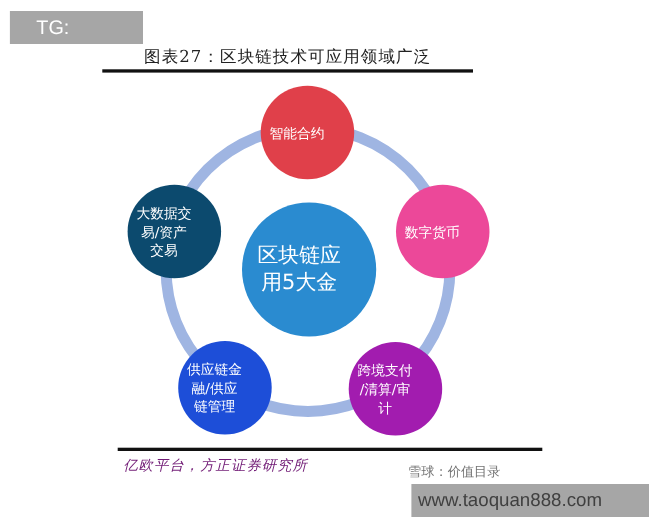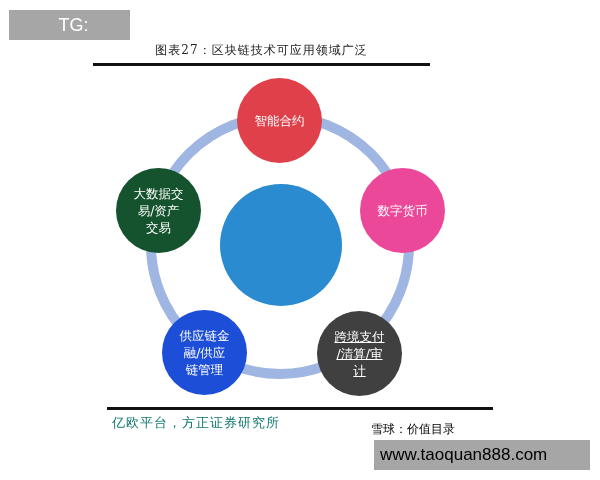--- a/index.html
+++ b/index.html
@@ -1,84 +1,86 @@
 <!DOCTYPE html>
 <html><head>
 <meta charset="utf-8">
 <style>
   html, body { margin:0; padding:0; background:#ffffff; }
   body { width:600px; height:480px; position:relative; overflow:hidden;
          font-family:"DejaVu Sans", sans-serif; }
   .tg-badge { position:absolute; left:9px; top:10px; width:121px; height:30px;
               background:#a6a6a6; color:#ffffff; font-family:"Liberation Sans", sans-serif;
-              font-size:18px; line-height:30px; padding-left:8px; box-sizing:border-box;text-align:center; }
+              font-size:18px; line-height:30px; padding-left:24px; box-sizing:border-box; }
   .fig-title { position:absolute; left:93px; top:42px; width:337px; text-align:center;
-               font-family:"DejaVu Serif", serif; font-size:12px; color:#222; letter-spacing:1px; }
+               font-family:"DejaVu Serif", serif; font-size:15px; color:#222; letter-spacing:1px; }
   .rule-top { position:absolute; left:93px; top:63px; width:337px; height:3px; background:#111; }
   .diagram-svg { position:absolute; left:0; top:0; }
   .node { position:absolute; border-radius:50%; display:flex; align-items:center;
-          justify-content:center; text-align:center; color:#ffffff; font-family:"DejaVu Sans", sans-serif;
+          text-align:center; color:#ffffff; font-family:"DejaVu Sans", sans-serif;
           box-sizing:border-box; }
   .node span { display:block; }
   .node-small { width:85px; height:85px; font-size:12.5px; line-height:17px; padding:0 8px; }
   .node-center { width:122px; height:122px; font-size:19px; line-height:25px; padding:0 14px; }
   .rule-bottom { position:absolute; left:107px; top:407px; width:386px; height:3px; background:#111; }
   .source { position:absolute; left:112px; top:414px; font-family:"DejaVu Serif", serif;
-            font-size:13px; color:#0f766e; letter-spacing:1px; }
-  .xq-watermark { position:absolute; left:371px; top:421px; font-size:12px; color:#000000; }
+            font-style:italic; font-size:13px; color:#701a75; letter-spacing:1px; }
+  .xq-watermark { position:absolute; left:371px; top:421px; font-size:12px; color:#737373; }
   .url-badge { position:absolute; left:374px; top:440px; width:216px; height:30px;
-               background:#a6a6a6; color:#000000; font-family:"Liberation Sans", sans-serif;
+               background:#a6a6a6; color:#404040; font-family:"Liberation Sans", sans-serif;
                font-size:17px; line-height:30px; padding-left:6px; box-sizing:border-box; }
 </style>
 </head>
 <body>
 
 <div class="tg-badge">TG: MYYJJPP</div>
 
 <div class="fig-title">图表27：区块链技术可应用领域广泛</div>
 <div class="rule-top"></div>
 
 <svg class="diagram-svg" width="600" height="480">
   <circle cx="280" cy="245" r="129" fill="none" stroke="#9fb5e2" stroke-width="10"></circle>
 </svg>
 
 <div class="node node-center" style="left:220px; top:184px; background:#2a8bd0;">
   <div>
+    <span>区块链应</span>
+    <span>用5大金</span>
   </div>
 </div>
 
 <div class="node node-small" style="left:237px; top:78px; background:#e0404a;">
   <div>
       <span>智能合约</span>
     </div>
 </div>
 
 <div class="node node-small" style="left:360px; top:168px; background:#ec4899;">
   <div>
       <span>数字货币</span>
     </div>
 </div>
 
-<div class="node node-small" style="left:317px; top:311px; background:#404040;text-decoration:underline;">
+<div class="node node-small" style="left:317px; top:311px; background:#a21caf;">
   <div>
     <span>跨境支付</span>
     <span>/清算/审</span>
     <span>计</span>
   </div>
 </div>
 
 <div class="node node-small" style="left:162px; top:310px; background:#1d4ed8;">
   <div>
     <span>供应链金</span>
     <span>融/供应</span>
     <span>链管理</span>
   </div>
 </div>
 
-<div class="node node-small" style="left:116px; top:168px; background:#14532d;">
+<div class="node node-small" style="left:116px; top:168px; background:#0c4a6e;">
   <div>
     <span>大数据交</span>
     <span>易/资产</span>
     <span>交易</span>
   </div>
 </div>
 
 <div class="rule-bottom"></div>
 <div class="source">亿欧平台，方正证券研究所</div>
 <div class="xq-watermark">雪球：价值目录</div>

